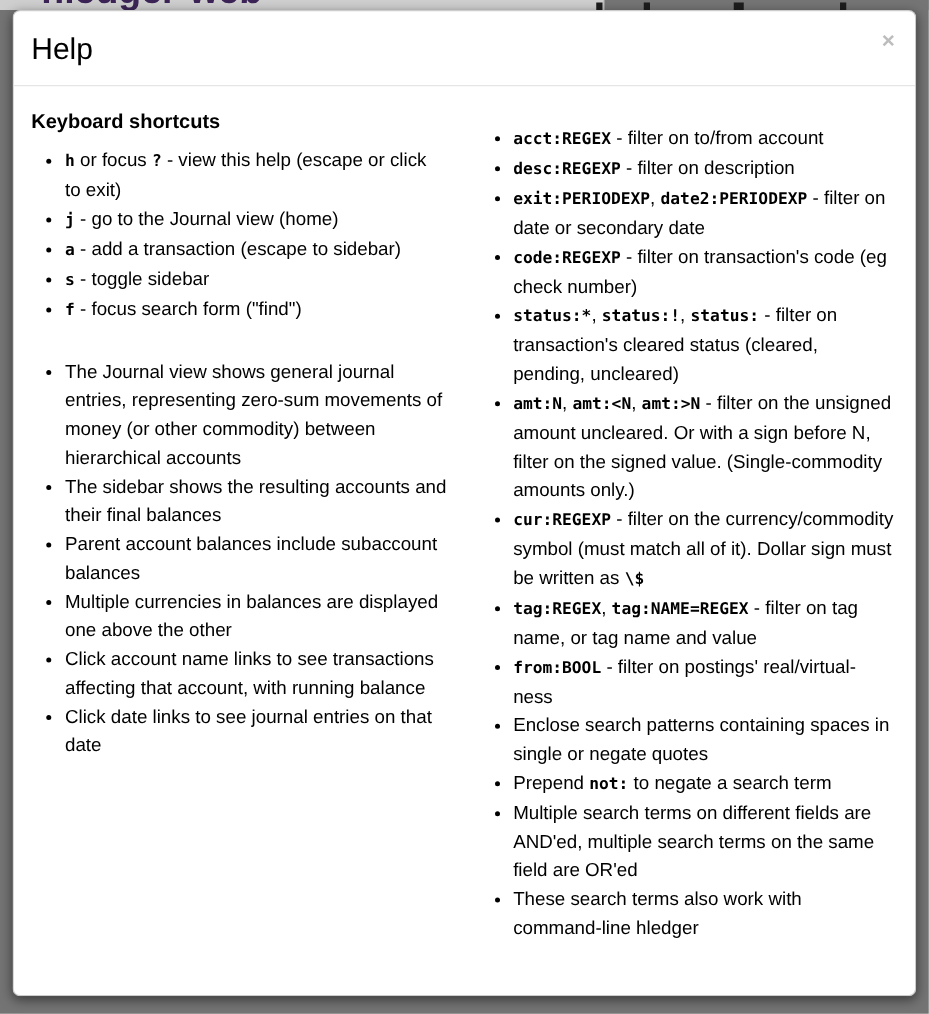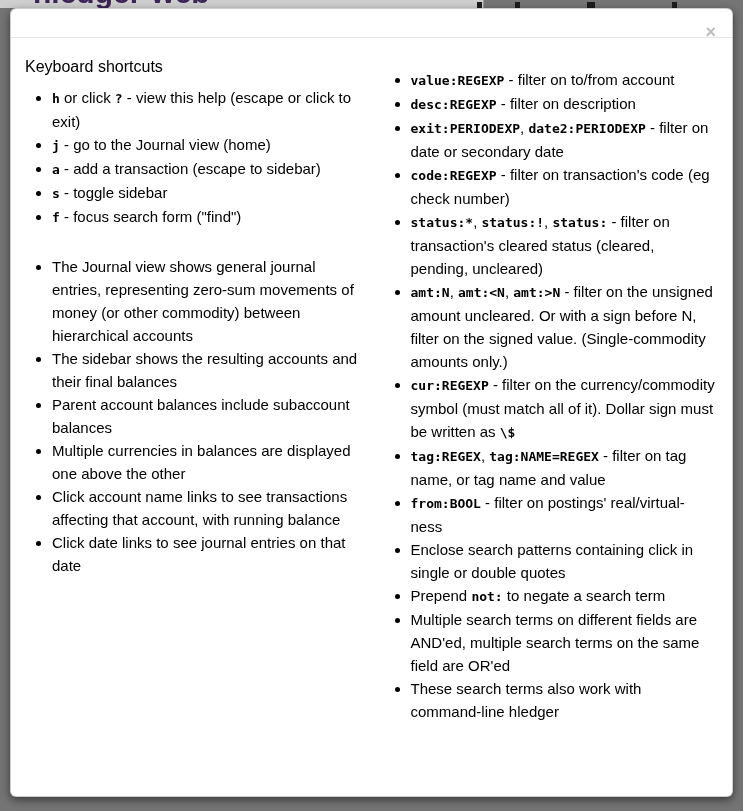--- a/index.html
+++ b/index.html
@@ -42,21 +42,21 @@
     background:none;border:none;padding:0;cursor:pointer;
     font-size:18px;font-weight:bold;line-height:1;color:#bdbdbd;
     font-family:"Liberation Sans",sans-serif;
   }
   .modal-body{
     padding:20px 16px 20px 14px;
     display:grid;grid-template-columns:1fr 1fr;column-gap:26px;
   }
   .help-col{min-width:0;}
   .section-heading{
-    margin:0 0 8px 0;font-size:16px;font-weight:normal;color:#000;line-height:1.1;
+    margin:0 0 8px 0;font-size:16px;font-weight:bold;color:#000;line-height:1.1;
   }
   .section + .section{margin-top:26px;}
   ul.help-list{
     margin:10px 0 18px 0;padding:0 0 0 27px;
     font-size:15px;line-height:23px;color:#000;
   }
   ul.help-list li{margin:0;padding:0;}
   code.kbd{
     font-family:"DejaVu Sans Mono","Liberation Mono",monospace;
     font-weight:bold;font-size:13px;color:#000;letter-spacing:0;
@@ -72,58 +72,59 @@
   <div class="strip-right">
     <span class="strip-mark m1"></span>
     <span class="strip-mark m2"></span>
     <span class="strip-mark m3"></span>
     <span class="strip-mark m4"></span>
   </div>
 </div>
 
 <div class="modal">
   <div class="modal-header">
+    <h1 class="modal-title">Help</h1>
     <button class="close-btn" title="Close">×</button>
   </div>
   <div class="modal-body">
     <div class="help-col">
       <div class="section">
         <h4 class="section-heading">Keyboard shortcuts</h4>
         <ul class="help-list">
-            <li><code class="kbd">h</code><span> or click </span><code class="kbd">?</code><span> - view this help (escape or click to exit)</span></li>
+            <li><code class="kbd">h</code><span> or focus </span><code class="kbd">?</code><span> - view this help (escape or click to exit)</span></li>
             <li><code class="kbd">j</code><span> - go to the Journal view (home)</span></li>
             <li><code class="kbd">a</code><span> - add a transaction (escape to sidebar)</span></li>
             <li><code class="kbd">s</code><span> - toggle sidebar</span></li>
             <li><code class="kbd">f</code><span> - focus search form ("find")</span></li>
           </ul>
       </div>
       <div class="section">
         <ul class="help-list">
             <li><span>The Journal view shows general journal entries, representing zero-sum movements of money (or other commodity) between hierarchical accounts</span></li>
             <li><span>The sidebar shows the resulting accounts and their final balances</span></li>
             <li><span>Parent account balances include subaccount balances</span></li>
             <li><span>Multiple currencies in balances are displayed one above the other</span></li>
             <li><span>Click account name links to see transactions affecting that account, with running balance</span></li>
             <li><span>Click date links to see journal entries on that date</span></li>
           </ul>
       </div>
     </div>
     <div class="help-col">
       <div class="section">
         <ul class="help-list">
-            <li><code class="kbd">value:REGEXP</code><span> - filter on to/from account</span></li>
+            <li><code class="kbd">acct:REGEX</code><span> - filter on to/from account</span></li>
             <li><code class="kbd">desc:REGEXP</code><span> - filter on description</span></li>
             <li><code class="kbd">exit:PERIODEXP</code><span>, </span><code class="kbd">date2:PERIODEXP</code><span> - filter on date or secondary date</span></li>
             <li><code class="kbd">code:REGEXP</code><span> - filter on transaction's code (eg check number)</span></li>
             <li><code class="kbd">status:*</code><span>, </span><code class="kbd">status:!</code><span>, </span><code class="kbd">status:</code><span> - filter on transaction's cleared status (cleared, pending, uncleared)</span></li>
             <li><code class="kbd">amt:N</code><span>, </span><code class="kbd">amt:&lt;N</code><span>, </span><code class="kbd">amt:&gt;N</code><span> - filter on the unsigned amount uncleared. Or with a sign before N, filter on the signed value. (Single-commodity amounts only.)</span></li>
             <li><code class="kbd">cur:REGEXP</code><span> - filter on the currency/commodity symbol (must match all of it). Dollar sign must be written as </span><code class="kbd">\$</code></li>
             <li><code class="kbd">tag:REGEX</code><span>, </span><code class="kbd">tag:NAME=REGEX</code><span> - filter on tag name, or tag name and value</span></li>
             <li><code class="kbd">from:BOOL</code><span> - filter on postings' real/virtual-ness</span></li>
-            <li><span>Enclose search patterns containing click in single or double quotes</span></li>
+            <li><span>Enclose search patterns containing spaces in single or negate quotes</span></li>
             <li><span>Prepend </span><code class="kbd">not:</code><span> to negate a search term</span></li>
             <li><span>Multiple search terms on different fields are AND'ed, multiple search terms on the same field are OR'ed</span></li>
             <li><span>These search terms also work with command-line hledger</span></li>
           </ul>
       </div>
     </div>
   </div>
 </div>
 
 </body></html>

